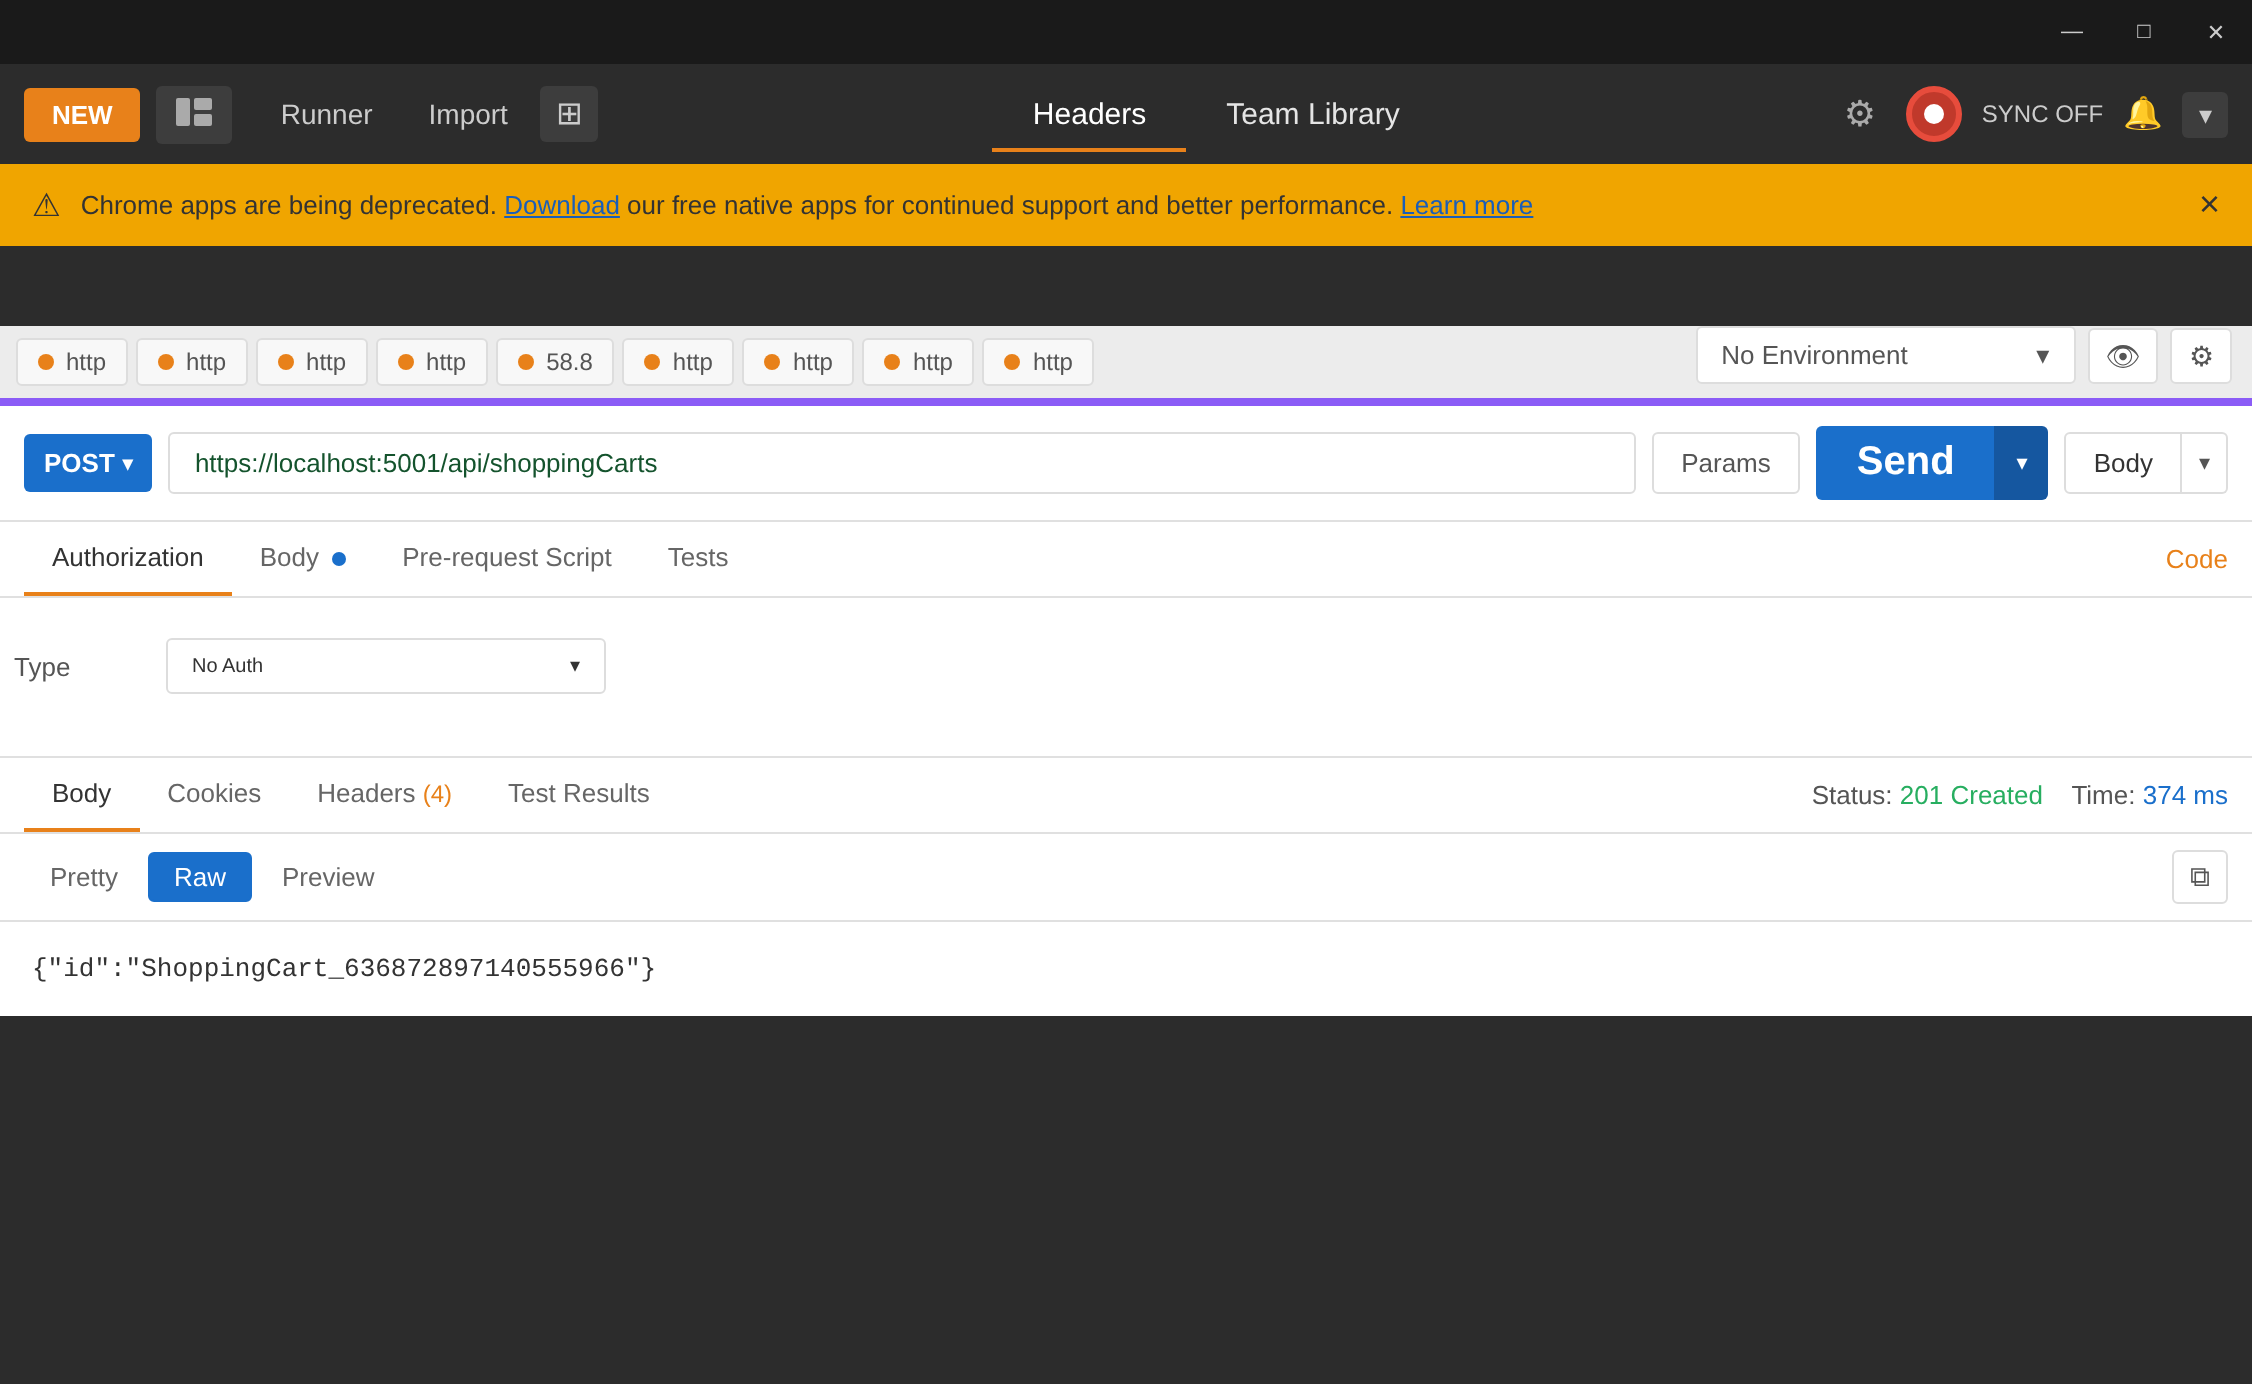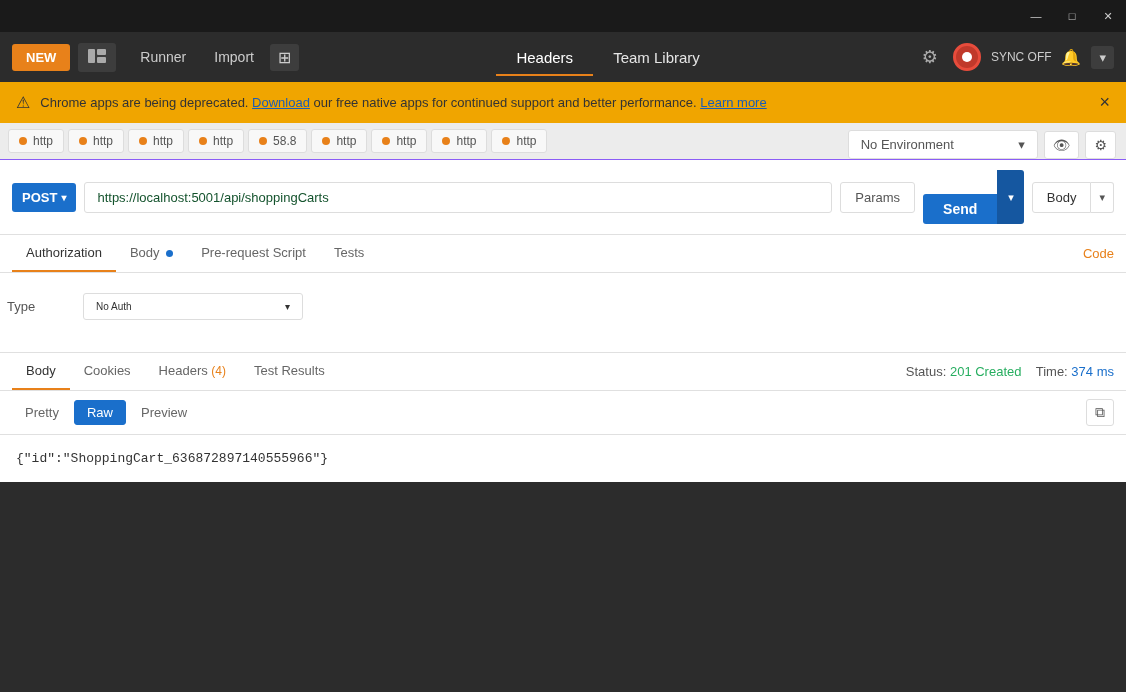--- a/index.html
+++ b/index.html
@@ -39,21 +39,21 @@
     .tab-item { display: flex; align-items: center; background: #f8f8f8; border: 1px solid #ddd; border-radius: 3px; padding: 4px 10px; gap: 6px; font-size: 12px; color: #555; cursor: pointer; white-space: nowrap; }
     .tab-dot { width: 8px; height: 8px; border-radius: 50%; background: #e8811a; display: inline-block; }
 
     
     .request-bar { background: white; display: flex; align-items: center; padding: 10px 12px; gap: 8px; border-bottom: 1px solid #e0e0e0; }
     .method-select { display: flex; align-items: center; background: #1a6fcb; color: white; border: none; border-radius: 3px; padding: 7px 10px; font-size: 13px; font-weight: bold; cursor: pointer; gap: 4px; }
     .method-chevron { font-size: 10px; }
     .url-input { flex: 1; border: 1px solid #ddd; border-radius: 3px; padding: 7px 12px; font-size: 13px; color: #14532d; outline: none; }
     .params-btn { background: none; border: 1px solid #ddd; border-radius: 3px; padding: 7px 14px; font-size: 13px; color: #555; cursor: pointer; }
     .send-btn-group { display: flex; align-items: stretch; }
-    .send-btn { background: #1a6fcb; color: white; border: none; border-radius: 3px 0 0 3px; padding: 7px 20px; font-size: 14px; font-weight: 600; cursor: pointer; margin-top: 24px; }
+    .send-btn { background: #1a6fcb; color: white; border: none; border-radius: 3px 0 0 3px; padding: 7px 20px; font-size: 20px; font-weight: 600; cursor: pointer; }
     .send-chevron { background: #1557a0; color: white; border: none; border-radius: 0 3px 3px 0; padding: 7px 10px; cursor: pointer; font-size: 11px; border-left: 1px solid #1557a0; }
     .save-btn-group { display: flex; align-items: stretch; }
     .save-btn { background: white; color: #333; border: 1px solid #ddd; border-radius: 3px 0 0 3px; padding: 7px 14px; font-size: 13px; cursor: pointer; }
     .save-chevron { background: white; color: #555; border: 1px solid #ddd; border-radius: 0 3px 3px 0; padding: 7px 8px; cursor: pointer; font-size: 11px; border-left: none; }
 
     
     .req-tabs { background: white; display: flex; align-items: center; padding: 0 12px; border-bottom: 1px solid #e0e0e0; }
     .req-tab { background: none; border: none; padding: 10px 14px; font-size: 13px; color: #666; cursor: pointer; position: relative; border-bottom: 2px solid transparent; }
     .req-tab.active { color: #333; border-bottom-color: #e8811a; }
     .req-tab-badge { font-size: 12px; color: #e8811a; }
@@ -135,21 +135,21 @@
 <div class="banner">
   <span class="banner-icon">⚠</span>
   <span class="banner-text">
     <span>Chrome apps are being deprecated.</span>
     <span> </span><a class="banner-link">Download</a><span> our free native apps for continued support and better performance.</span>
     <a class="banner-link">Learn more</a>
   </span>
   <button class="banner-close">×</button>
 </div>
 
-<div style="display:flex; align-items:flex-end; background:#ececec; border-bottom:1px solid #8b5cf6;">
+<div style="display:flex; align-items:flex-start; background:#ececec; border-bottom:4px solid #8b5cf6;margin-top:40px;">
   <div class="tabs-bar" style="flex:1; border-bottom:none; padding:6px 8px;">
     <div class="tab-item">
         <span class="tab-dot"></span>
         <span>http</span>
       </div>
     <div class="tab-item">
         <span class="tab-dot"></span>
         <span>http</span>
       </div>
     <div class="tab-item">

